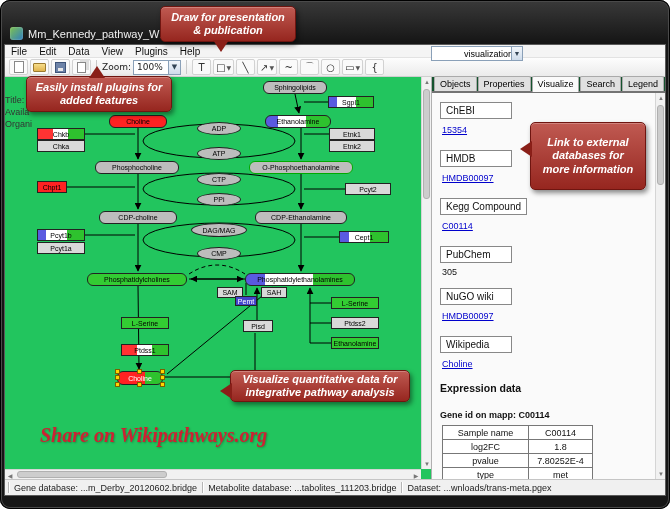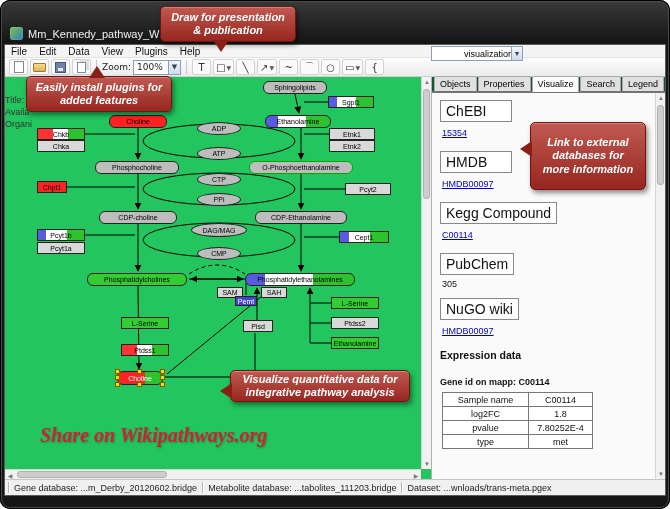--- a/index.html
+++ b/index.html
@@ -60,21 +60,21 @@
   .sb-btn { position:absolute; width:10px; height:10px; font-size:6px; color:#777; display:flex; align-items:center; justify-content:center; }
 
   
   .panel { position:absolute; left:426px; right:0; top:0; height:100%; background:#f4f4f4; border-left:1px solid #b0b0b0; }
   .tabs { display:flex; height:16px; align-items:flex-end; padding-left:2px; background:#14532d; border-bottom:2px solid #737373; }
   .tab { font-size:9px; padding:2px 5px; border:1px solid #aaa; border-bottom:none; background:#e0e0e0; margin-right:1px; border-radius:2px 2px 0 0; height:15px; white-space:nowrap; }
   .tab.sel { background:#fafafa; height:16px; margin-bottom:-1px; }
   .pcontent { position:absolute; top:16px; left:0; right:10px; bottom:0; background:#fafafa; padding:7px 0 0 8px; overflow:hidden; }
   .psb { position:absolute; top:16px; right:0; width:10px; bottom:0; background:#f1f1f1; border-left:1px solid #d5d5d5; }
   .bsection { margin-bottom:4px; }
-  .bheader { display:inline-block; border:1px solid #888; background:#fff; padding:2px 5px; font-size:14px; min-width:72px; color:#111; }
+  .bheader { display:inline-block; border:1px solid #888; background:#fff; padding:2px 5px; font-size:10px; min-width:72px; color:#111; }
   .bvalue { margin:4px 0 9px 2px; font-size:9px; color:#111; }
   .bvalue.link { color:#0000cc; text-decoration:underline; cursor:pointer; display:inline-block; }
   .exp-title { font-weight:bold; font-size:10.5px; margin:4px 0 16px 0; color:#111; }
   .gene-id { font-weight:bold; font-size:9px; margin:0 0 5px 0; color:#111; }
   table.exp { border-collapse:collapse; margin-left:2px; }
   table.exp td { border:1px solid #777; font-size:9px; padding:1px 4px; text-align:center; height:14px; background:#fff; color:#111; }
   td.c1 { width:86px; } td.c2 { width:64px; }
 
   .statusbar { position:absolute; left:0; right:0; bottom:0; height:16px; background:#f0f0f0; border-top:1px solid #c5c5c5; display:flex; align-items:center; font-size:9px; color:#222; overflow:hidden; }
   .sseg { padding:0 2px; white-space:nowrap; overflow:hidden; }
@@ -297,20 +297,24 @@
             <div class="bvalue link">C00114</div>
           </div>
           <div class="bsection">
             <div><span class="bheader">PubChem</span></div>
             <div class="bvalue">305</div>
           </div>
           <div class="bsection">
             <div><span class="bheader">NuGO wiki</span></div>
             <div class="bvalue link">HMDB00097</div>
           </div>
+          <div class="bsection">
+            <div><span class="bheader">Wikipedia</span></div>
+            <div class="bvalue link">Choline</div>
+          </div>
 
           <div class="exp-title">Expression data</div>
           <div class="gene-id">Gene id on mapp: C00114</div>
 
           <table class="exp">
             <tbody>
                 <tr>
               <td class="c1">Sample name</td>
               <td class="c2">C00114</td>
             </tr>

